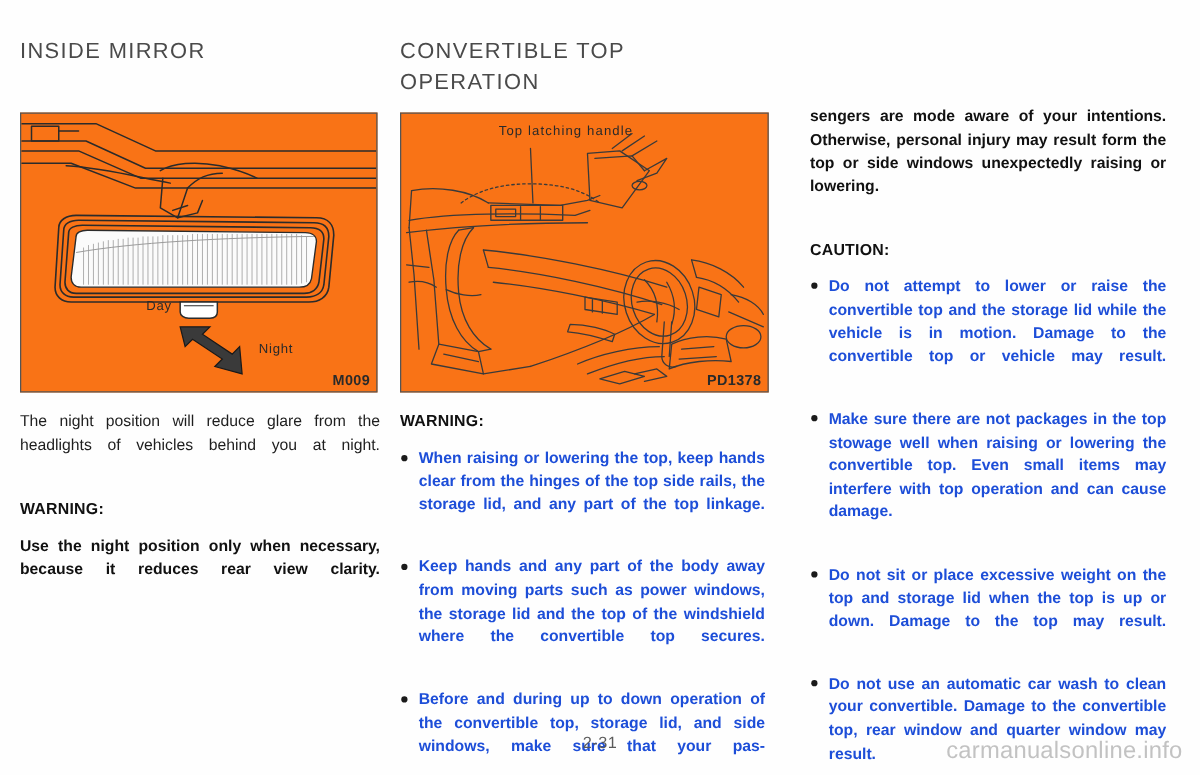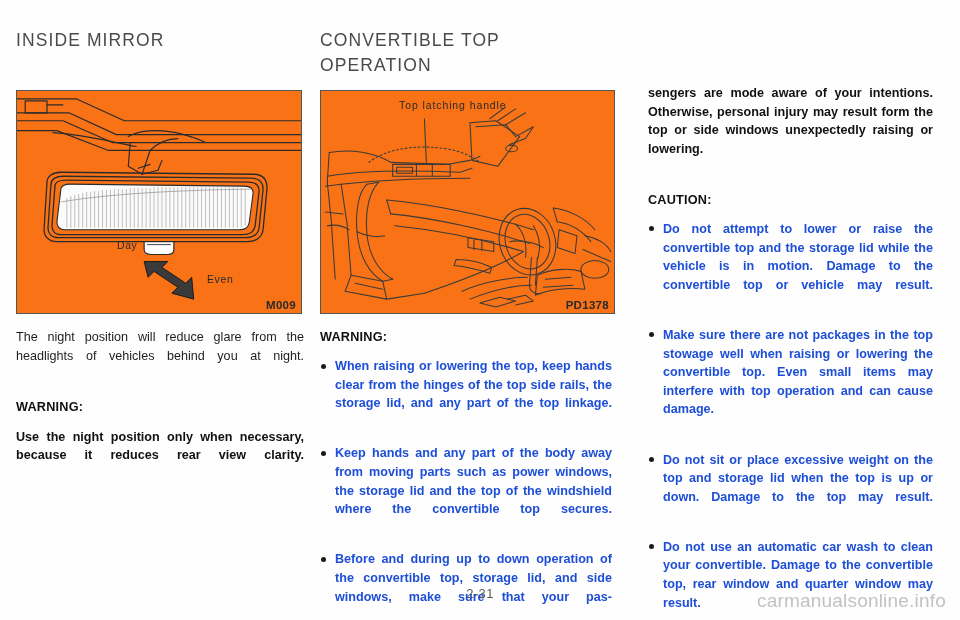--- a/index.html
+++ b/index.html
@@ -239,21 +239,21 @@
       <path d="M44 112 C90 104 160 100 236 99" fill="none" stroke="#9a9a9a" stroke-width="0.8"></path>
 
       <path d="M128 152 L128 160 C128 163 131 165 135 165 L152 165 C156 165 158 163 158 160 L158 152 Z" fill="#fff" stroke="#2b2b2b" stroke-width="1.2"></path>
       <path d="M131 155 L155 155" stroke="#2b2b2b" stroke-width="0.9"></path>
 
       <g fill="#3a3a3a" stroke="#1a1a1a" stroke-width="1">
         <path d="M128 172 L152 172 L146 178 L170 194 L176 188 L178 210 L156 204 L162 198 L138 182 L132 188 Z"></path>
       </g>
     </svg>
     <span class="fig-label lbl-day">Day</span>
-    <span class="fig-label lbl-night">Even</span>
+    <span class="fig-label lbl-night">Night</span>
     <span class="fig-id">M009</span>
   </div>
 
   <div class="body-block" style="left:16px; top:328px; width:288px;">
     <p class="para">The night position will reduce glare from the headlights of vehicles behind you at night.</p>
     <p class="label-strong">WARNING:</p>
     <p class="para bold last">Use the night position only when necessary, because it reduces rear view clarity.</p>
   </div>
 
   <h1 class="section-title" style="left:320px; width:290px;"><span>CONVERTIBLE TOP</span><br><span>OPERATION</span></h1>

